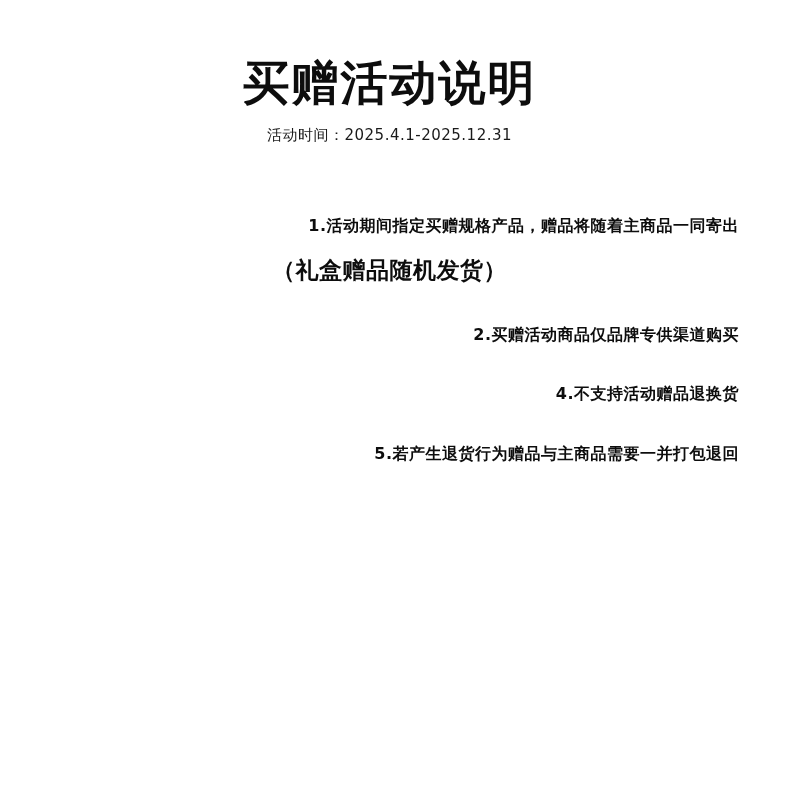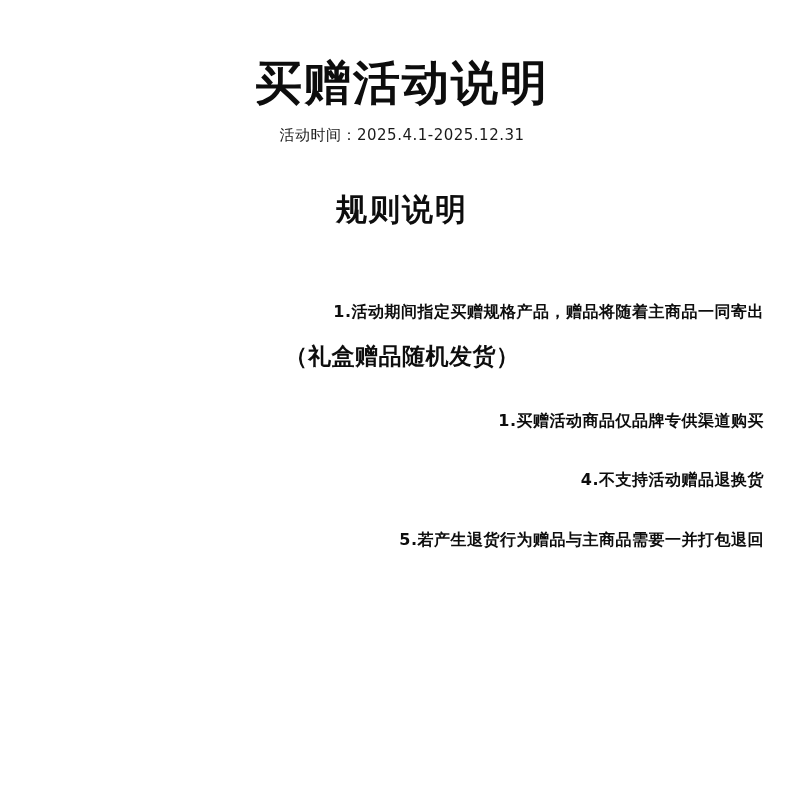--- a/index.html
+++ b/index.html
@@ -11,21 +11,21 @@
     height: 800px;
     background: #ffffff;
     font-family: "DejaVu Sans", "Liberation Sans", sans-serif;
     color: #111111;
     overflow: hidden;
   }
   .page {
     width: 800px;
     height: 800px;
     box-sizing: border-box;
-    padding: 56px 36px 0 40px;
+    padding: 56px 61px 0 40px;
     display: flex;
     flex-direction: column;
     align-items: center;
   }
   .main-title {
     font-size: 47px;
     font-weight: 700;
     letter-spacing: 2px;
     line-height: 1.15;
     text-align: center;
@@ -75,23 +75,22 @@
 </style>
 </head>
 <body>
 
 <div class="page">
 
   <h1 class="main-title">买赠活动说明</h1>
 
   <div class="subtitle">活动时间：2025.4.1-2025.12.31</div>
 
-  <h2 class="section-title">规则说明</h2>
 
   <div class="rules">
     <div class="rule">1.活动期间指定买赠规格产品，赠品将随着主商品一同寄出</div>
     <div class="rule-sub">（礼盒赠品随机发货）</div>
-    <div class="rule">1.买赠活动商品仅品牌专供渠道购买</div>
+    <div class="rule">2.买赠活动商品仅品牌专供渠道购买</div>
     <div class="rule">4.不支持活动赠品退换货</div>
     <div class="rule">5.若产生退货行为赠品与主商品需要一并打包退回</div>
   </div>
 
 </div>
 
 </body></html>

